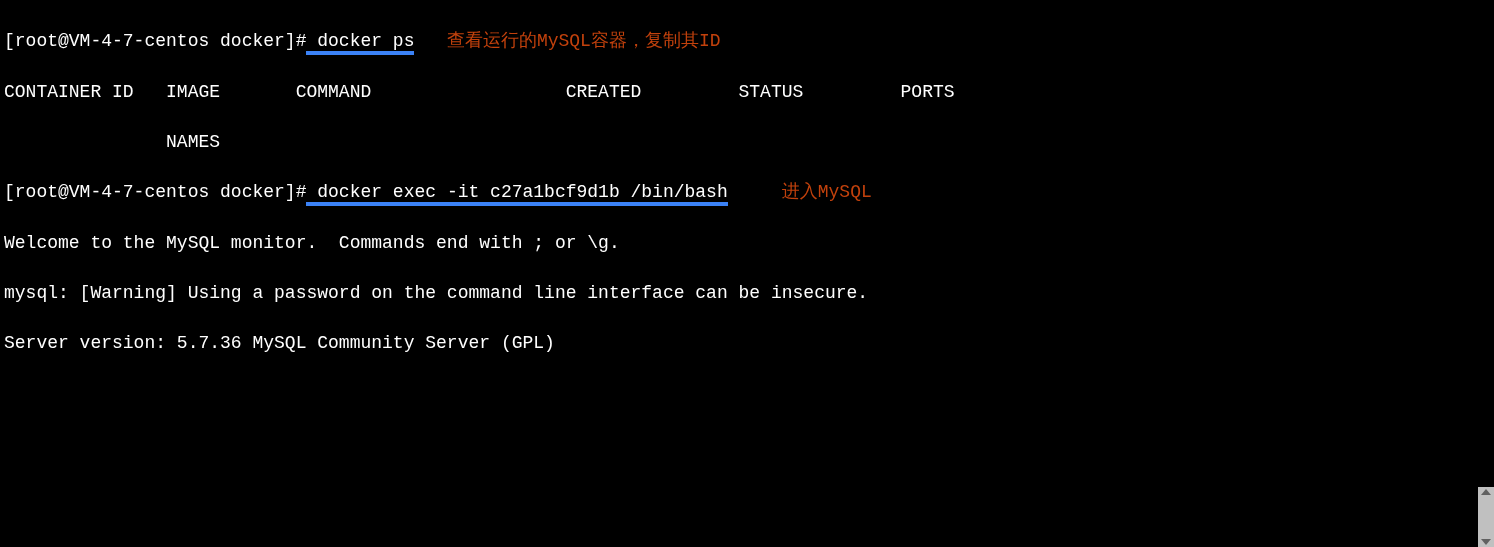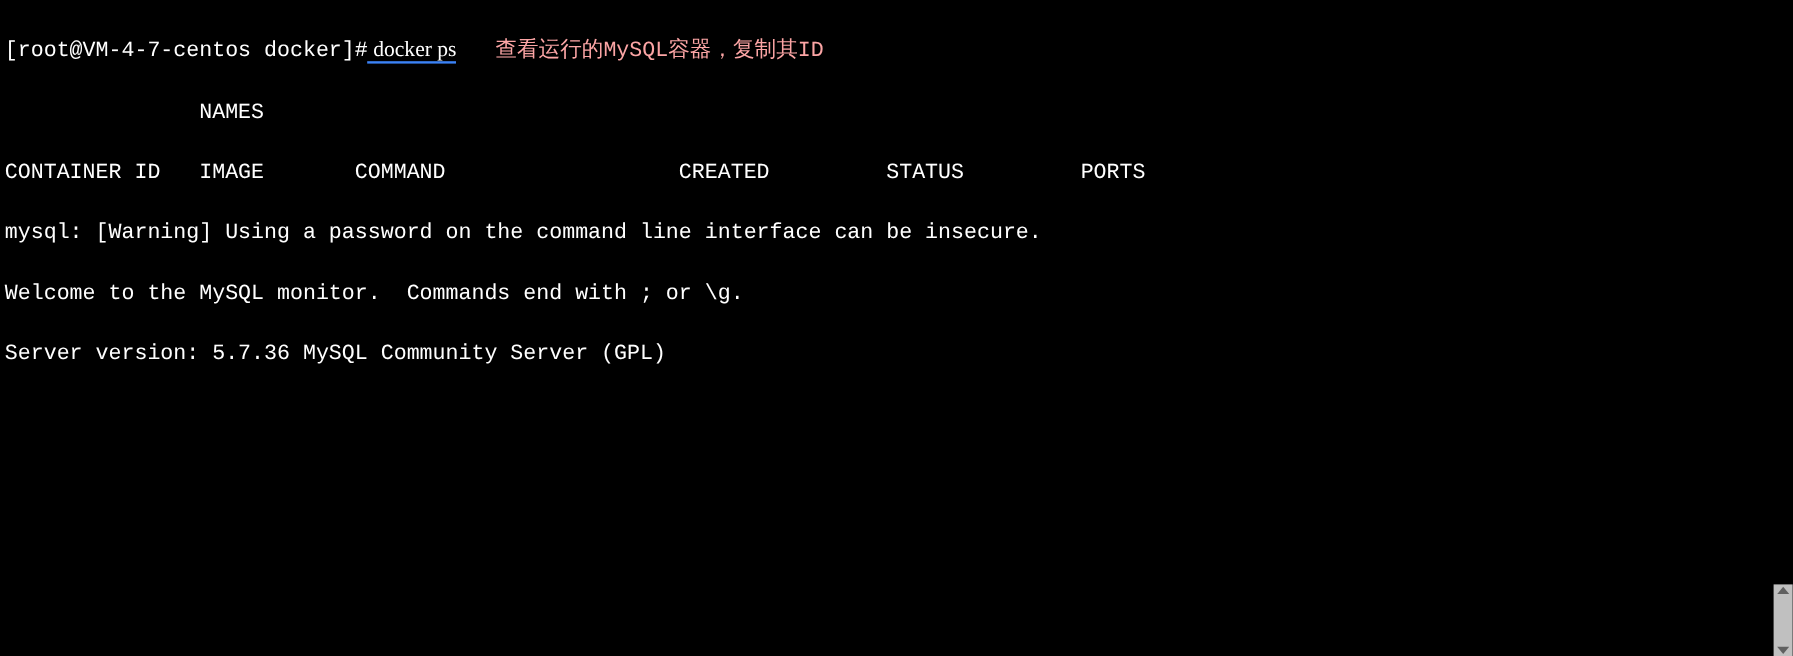--- a/index.html
+++ b/index.html
@@ -16,26 +16,25 @@
       padding: 4px;
       width: 1494px;
       height: 547px;
       overflow: hidden;
       position: relative;
     }
     .terminal {
       white-space: pre;
     }
     .red-annotation {
-      color: #fca5a5;
+      color: #c2410c;
       text-align: center;
     }
     .red-underline {
-      border-bottom: 2px solid #3b82f6;
-      font-family: Liberation Serif, serif;
+      border-bottom: 4px solid #3b82f6;
     }
     .line {
       display: block;
     }
     .scrollbar {
       position: absolute;
       right: 0;
       bottom: 0;
       width: 16px;
       height: 60px;
@@ -57,24 +56,25 @@
     }
     .scroll-arrow-down {
       border-top: 6px solid #606060;
     }
   </style>
 </head>
 <body>
 
 <div class="terminal">
 <span class="line"><span>[root@VM-4-7-centos docker]#</span><span class="red-underline"> docker ps</span><span class="red-annotation">   查看运行的MySQL容器，复制其ID</span></span>
+<span class="line">CONTAINER ID   IMAGE       COMMAND                  CREATED         STATUS         PORTS</span>
 <span class="line">               NAMES</span>
-<span class="line">CONTAINER ID   IMAGE       COMMAND                  CREATED         STATUS         PORTS</span>
+<span class="line"><span>[root@VM-4-7-centos docker]#</span><span class="red-underline"> docker exec -it c27a1bcf9d1b /bin/bash</span><span class="red-annotation">     进入MySQL</span></span>
+<span class="line">Welcome to the MySQL monitor.  Commands end with ; or \g.</span>
 <span class="line">mysql: [Warning] Using a password on the command line interface can be insecure.</span>
-<span class="line">Welcome to the MySQL monitor.  Commands end with ; or \g.</span>
 <span class="line">Server version: 5.7.36 MySQL Community Server (GPL)</span>
 
 
 
 
 
 
 
 
 

